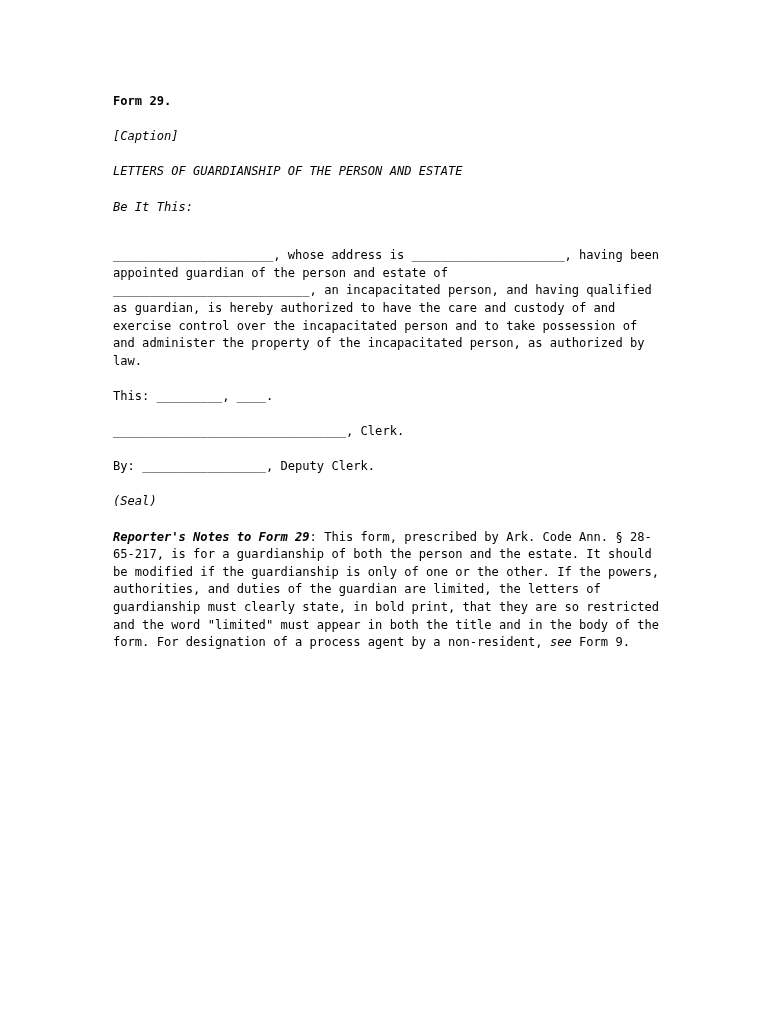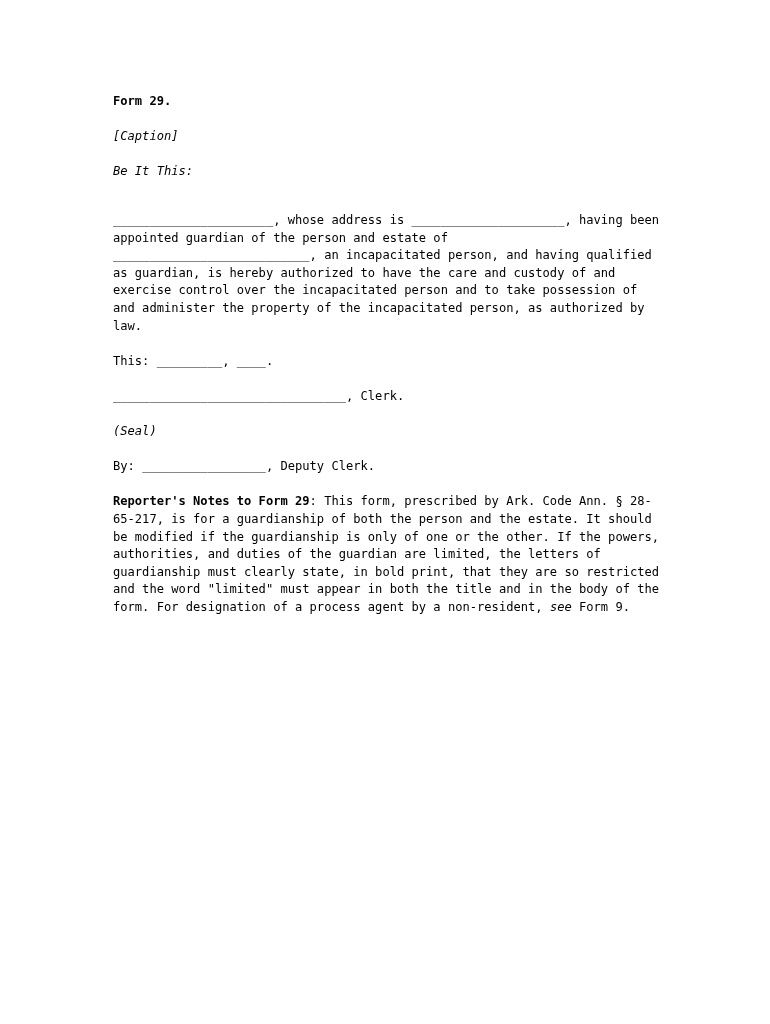--- a/index.html
+++ b/index.html
@@ -35,20 +35,21 @@
     font-size: 12.1px;
     line-height: 17.6px;
     letter-spacing: 0px;
     white-space: pre-wrap;
     word-spacing: 0px;
     margin: 0 0 17.6px 0;
     text-align: left;
   }
   .bold {
     font-weight: bold;
+    font-style: italic;
   }
   .italic {
     font-style: italic;
   }
   .heading {
     font-weight: bold;
   }
   .caption-line,
   .title-line,
   .beknown-line,
@@ -71,30 +72,31 @@
 </head>
 <body>
 
 <div class="page">
   <div class="doc">
 
     <p class="block heading">Form 29.</p>
 
     <p class="block caption-line">[Caption]</p>
 
+    <p class="block title-line">LETTERS OF GUARDIANSHIP OF THE PERSON AND ESTATE</p>
 
     <p class="block beknown-line">Be It This:</p>
 
     <p class="block body-para"><span class="blank">______________________</span><span>, whose address is </span><span class="blank">_____________________</span><span>, having been appointed guardian of the person and estate of
 </span><span class="blank">___________________________</span><span>, an incapacitated person, and having qualified as guardian, is hereby authorized to have the care and custody of and exercise control over the incapacitated person and to take possession of and administer the property of the incapacitated person, as authorized by law.</span></p>
 
     <p class="block"><span>This: </span><span class="blank">_________</span><span>, </span><span class="blank">____</span><span>.</span></p>
 
     <p class="block"><span class="blank">________________________________</span><span>, Clerk.</span></p>
 
+    <p class="block"><span>By: </span><span class="blank">_________________</span><span>, Deputy Clerk.</span></p>
+
     <p class="block seal-line">(Seal)</p>
-
-    <p class="block"><span>By: </span><span class="blank">_________________</span><span>, Deputy Clerk.</span></p>
 
     <p class="block notes-para"><span class="bold">Reporter's Notes to Form 29</span><span>: This form, prescribed by Ark. Code Ann. § 28-65-217, is for a guardianship of both the person and the estate. It should be modified if the guardianship is only of one or the other. If the powers, authorities, and duties of the guardian are limited, the letters of guardianship must clearly state, in bold print, that they are so restricted and the word "limited" must appear in both the title and in the body of the form. For designation of a process agent by a non-resident, </span><span class="italic">see</span><span> Form 9.</span></p>
 
   </div>
 </div>
 
 </body></html>

